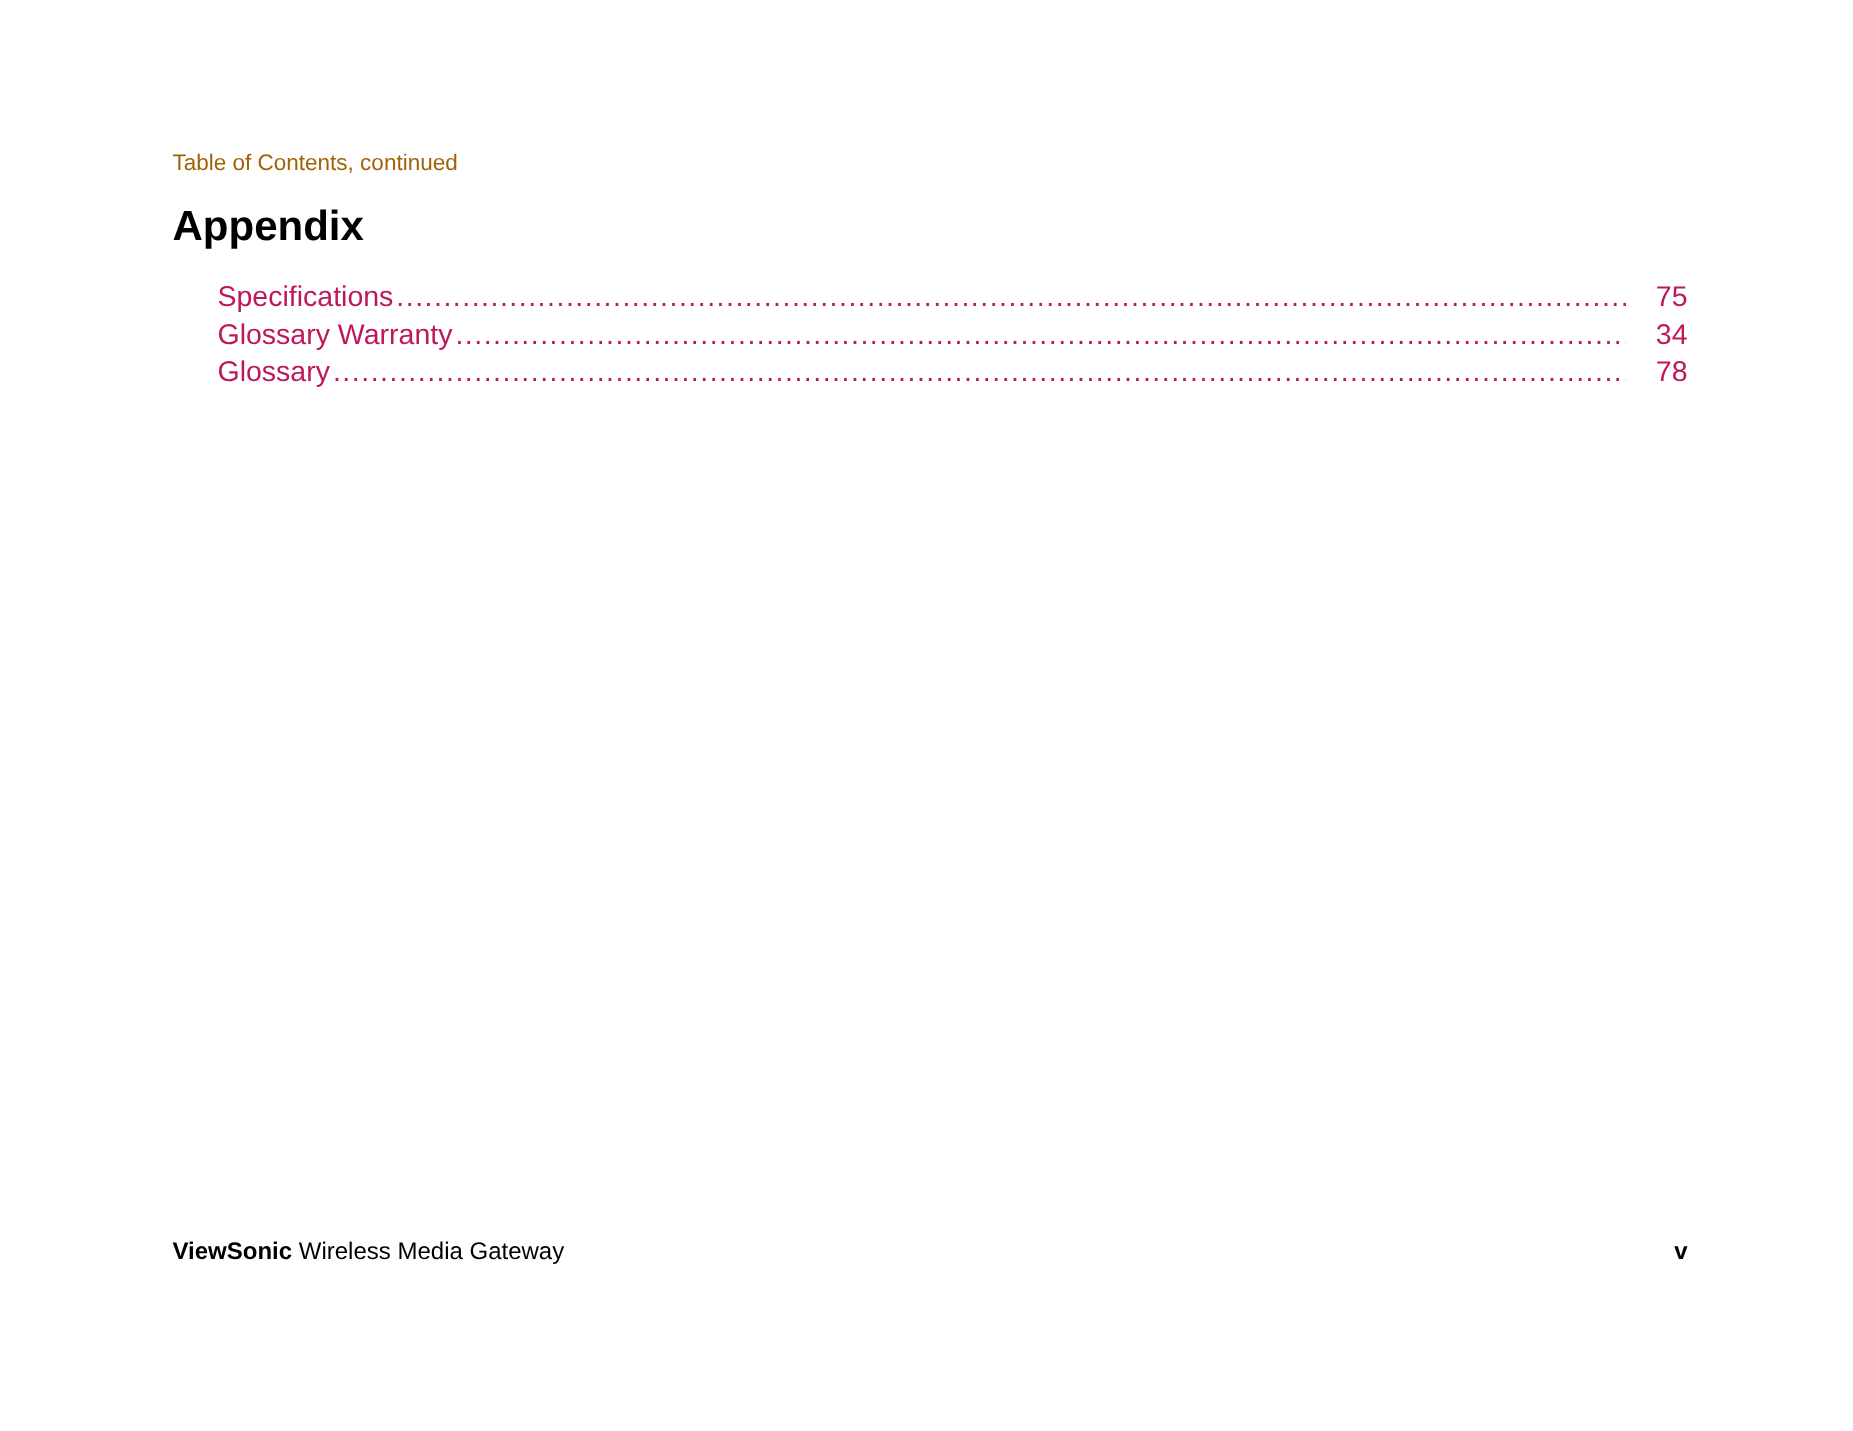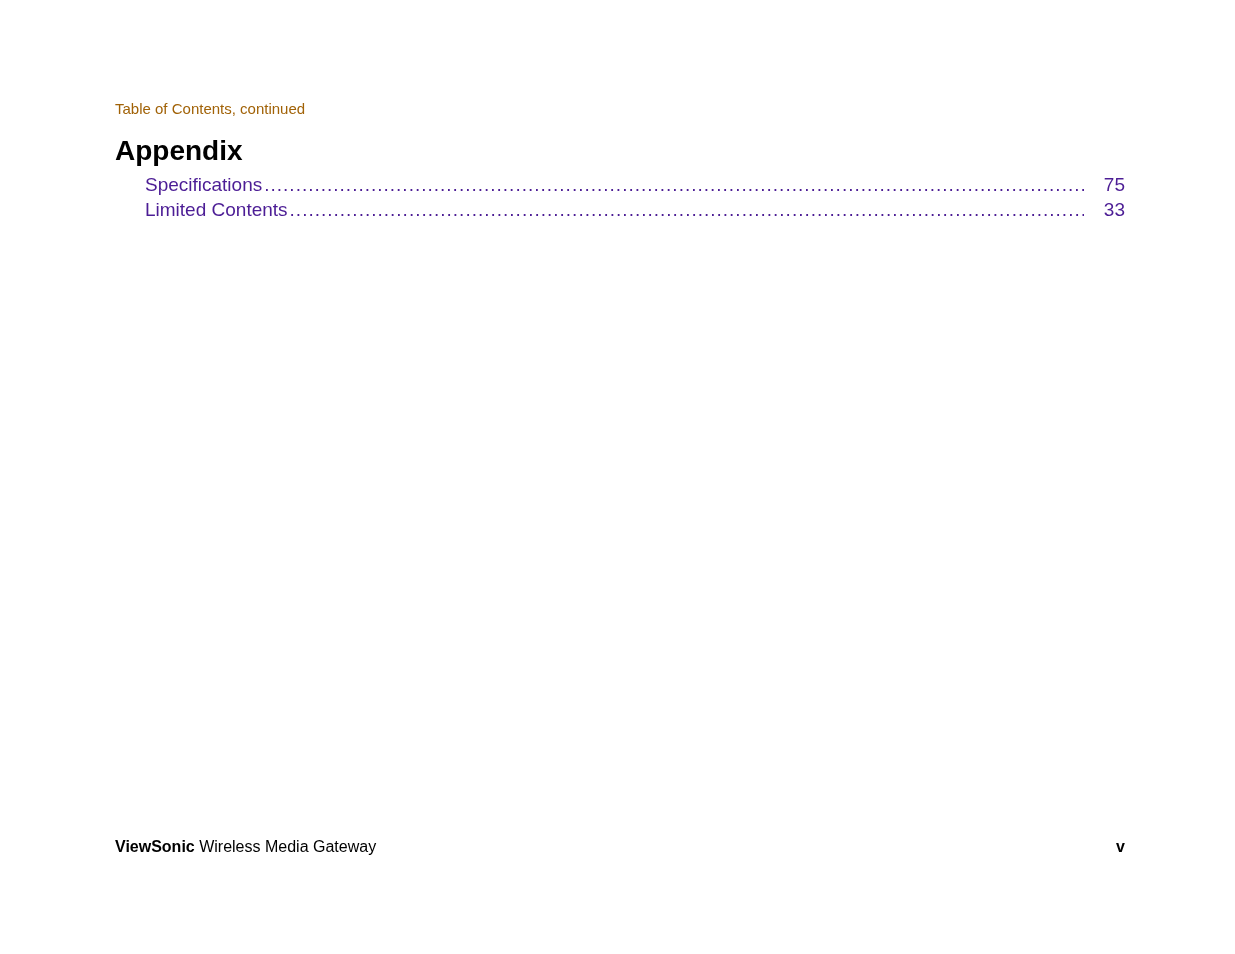--- a/index.html
+++ b/index.html
@@ -17,30 +17,30 @@
     }
     .header-note {
       color: #a16207;
       font-size: 15px;
       margin-bottom: 18px;
     }
     .section-title {
       font-size: 28px;
       font-weight: bold;
       color: #000000;
-      margin-bottom: 6px;
+      margin-bottom: 20px;
     }
     .toc-entries {
       padding-left: 30px;
     }
     .toc-row {
       display: flex;
       align-items: baseline;
       font-size: 19px;
-      color: #4c1d95;
+      color: #be185d;
       line-height: 1.25;
       margin-bottom: 1px;
     }
     .toc-label {
       white-space: nowrap;
     }
     .toc-dots {
       flex: 1;
       overflow: hidden;
       white-space: nowrap;
@@ -51,21 +51,21 @@
       content: "...................................................................................................................................................................................................................";
     }
     .toc-page {
       white-space: nowrap;
       min-width: 40px;
       text-align: center;
       padding-left: 20px;
     }
     .footer {
       position: absolute;
-      bottom: 98px;
+      bottom: 110px;
       left: 115px;
       right: 110px;
       display: flex;
       justify-content: space-between;
       align-items: baseline;
       font-size: 16px;
       color: #000000;
     }
     .footer-left .brand {
       font-weight: bold;
@@ -81,23 +81,28 @@
 
 <div class="section-title">Appendix</div>
 
 <div class="toc-entries">
   <div class="toc-row">
     <span class="toc-label">Specifications</span>
     <span class="toc-dots"></span>
     <span class="toc-page">75</span>
   </div>
   <div class="toc-row">
-    <span class="toc-label">Limited Contents</span>
+    <span class="toc-label">Glossary Warranty</span>
     <span class="toc-dots"></span>
-    <span class="toc-page">33</span>
+    <span class="toc-page">34</span>
+  </div>
+  <div class="toc-row">
+    <span class="toc-label">Glossary</span>
+    <span class="toc-dots"></span>
+    <span class="toc-page">78</span>
   </div>
 </div>
 
 <div class="footer">
   <div class="footer-left">
     <span class="brand">ViewSonic</span><span> Wireless Media Gateway</span>
   </div>
   <div class="footer-right">v</div>
 </div>
 

